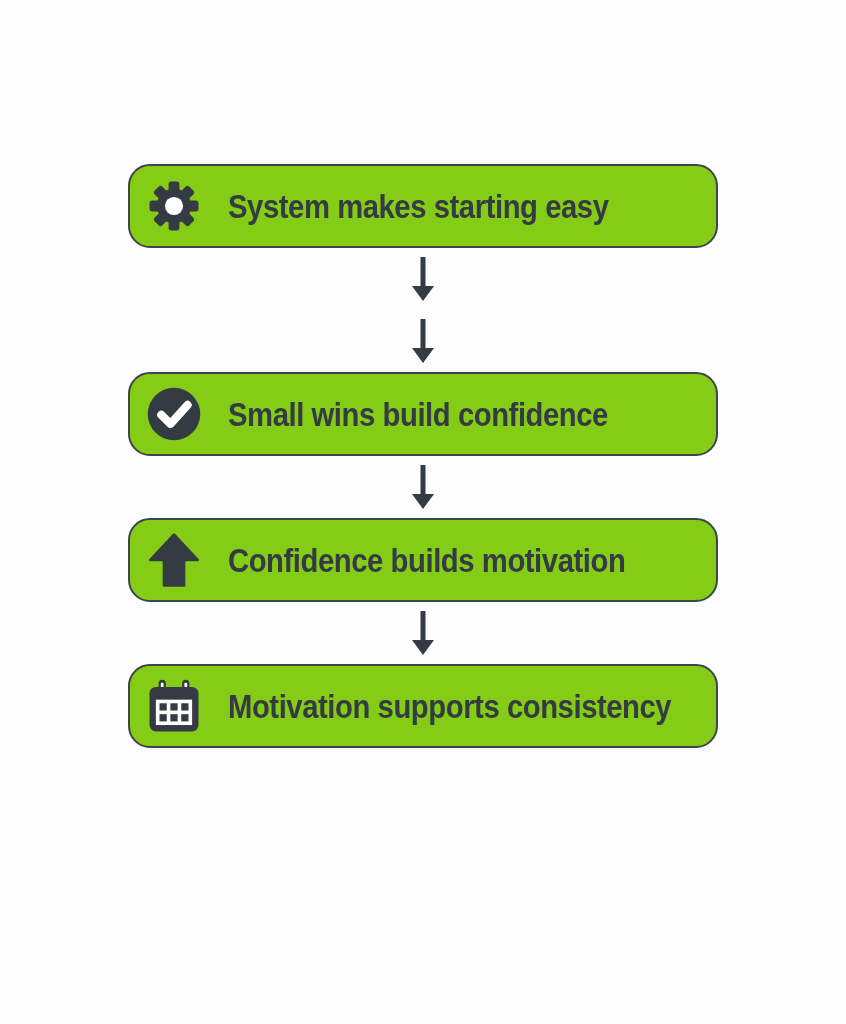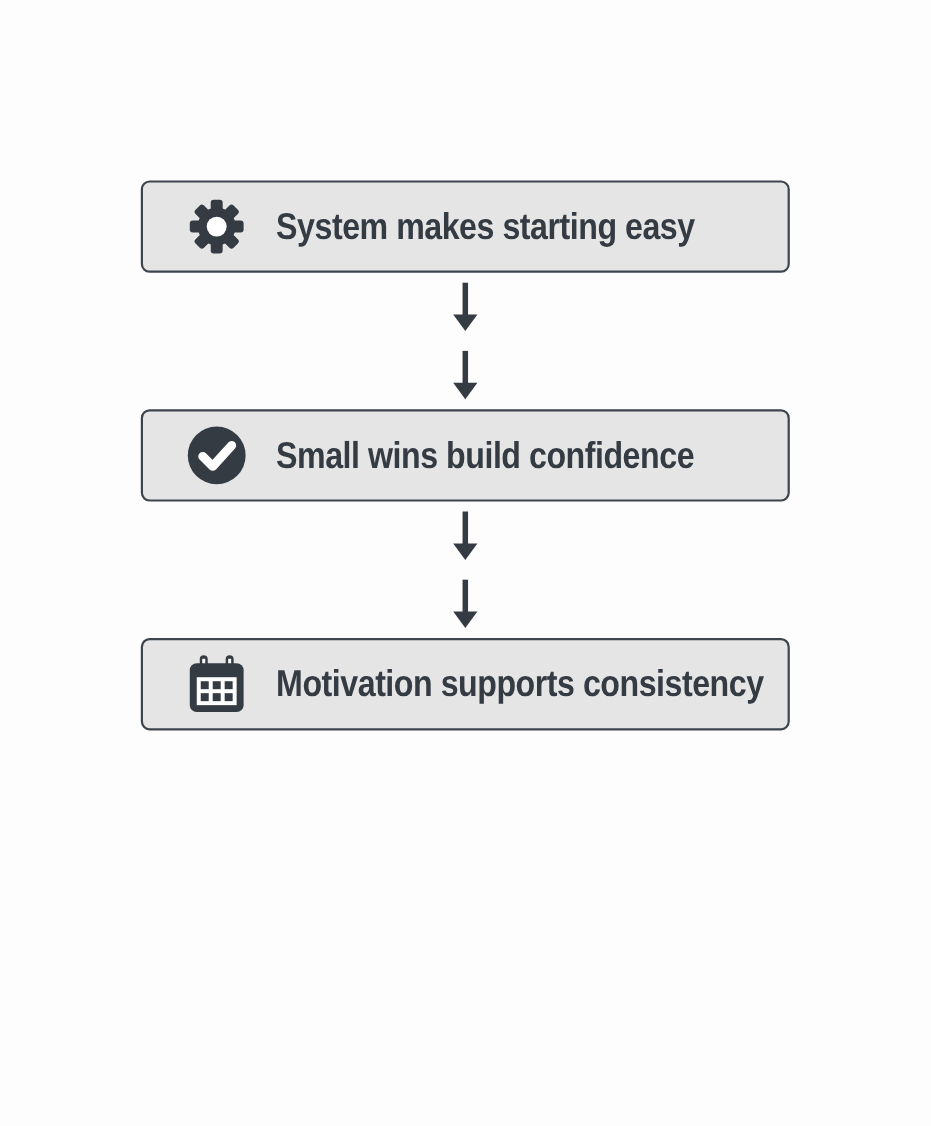--- a/index.html
+++ b/index.html
@@ -17,26 +17,26 @@
     width: 590px;
     margin: 0 auto;
     padding-top: 164px;
     display: flex;
     flex-direction: column;
     align-items: stretch;
   }
   .step {
     box-sizing: border-box;
     height: 84px;
-    background: #e5e5e5;
+    background: #84cc16;
     border: 2px solid #3e444c;
-    border-radius: 8px;
+    border-radius: 22px;
     display: flex;
     align-items: center;
-    padding-left: 37px;
+    padding-left: 14px;
   }
   .step-icon {
     width: 60px;
     height: 60px;
     flex: 0 0 60px;
     display: flex;
     align-items: center;
     justify-content: center;
     margin-right: 24px;
   }
@@ -113,20 +113,28 @@
     <span class="step-label">Small wins build confidence</span>
   </div>
 
   <div class="connector">
     <svg viewBox="0 0 26 46" aria-hidden="true">
       <rect x="10.5" y="1" width="5" height="32" fill="#353b43"></rect>
       <polygon points="2,30 24,30 13,45" fill="#353b43"></polygon>
     </svg>
   </div>
 
+  <div class="step">
+    <span class="step-icon">
+      <svg viewBox="0 0 64 64" aria-hidden="true">
+        <path d="M32 4 L58 32 L43 32 L43 60 L21 60 L21 32 L6 32 Z" fill="#353b43" stroke="#353b43" stroke-width="3" stroke-linejoin="round"></path>
+      </svg>
+    </span>
+    <span class="step-label">Confidence builds motivation</span>
+  </div>
 
   <div class="connector">
     <svg viewBox="0 0 26 46" aria-hidden="true">
       <rect x="10.5" y="1" width="5" height="32" fill="#353b43"></rect>
       <polygon points="2,30 24,30 13,45" fill="#353b43"></polygon>
     </svg>
   </div>
 
   <div class="step">
     <span class="step-icon">

